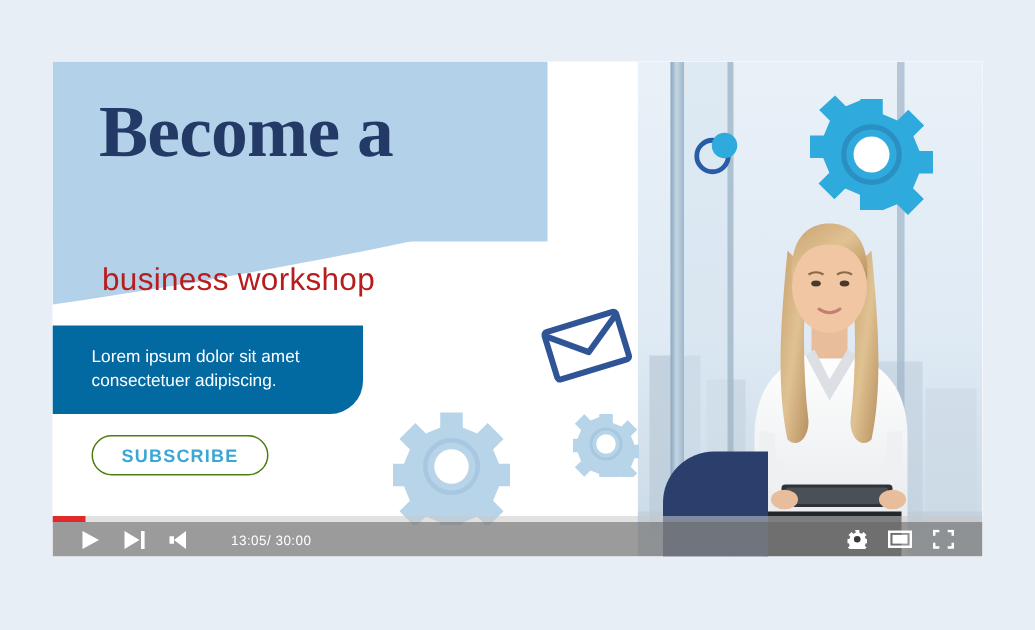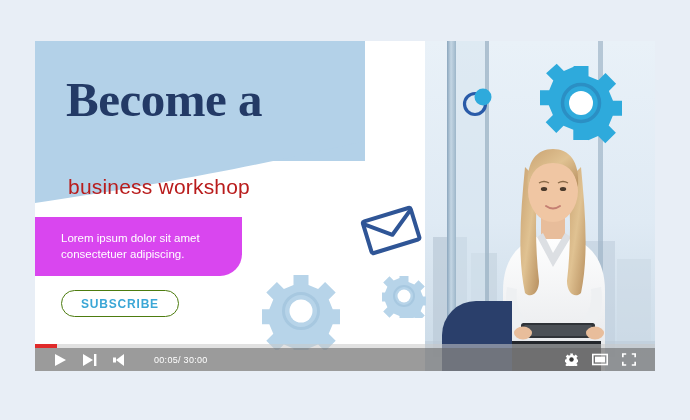--- a/index.html
+++ b/index.html
@@ -61,21 +61,21 @@
     width: 70px;
     height: 70px;
     background: #2a3f6b;
     border-top-left-radius: 34px;
   }
 
   
   .headline {
     position: absolute;
     left: 31px;
-    top: 32px;
+    top: 20px;
     width: 420px;
   }
   .headline .line {
     font-family: "Liberation Serif", serif;
     font-weight: bold;
     font-size: 49px;
     line-height: 53px;
     letter-spacing: -0.5px;
     color: #233a66;
     white-space: nowrap;
@@ -91,21 +91,21 @@
   }
 
   
   .navybox {
     position: absolute;
     left: 0;
     top: 176px;
     width: 207px;
     padding: 13px 18px 14px 26px;
     box-sizing: border-box;
-    background: #d946ef;
+    background: #0369a1;
     border-bottom-right-radius: 22px;
     color: #ffffff;
     font-size: 11.5px;
     line-height: 16px;
   }
   .navybox div { white-space: nowrap; }
 
   
   .subscribe {
     position: absolute;
@@ -348,21 +348,21 @@
       </svg>
     </div>
 
     <div class="ctrl" id="btn-volume">
       <svg width="14" height="14" viewBox="0 0 14 14">
         <path d="M12 1 L4 7 L12 13 Z" fill="#ffffff"></path>
         <rect x="1" y="4.5" width="3" height="5" fill="#ffffff"></rect>
       </svg>
     </div>
 
-    <div id="timecode">00:05/ 30:00</div>
+    <div id="timecode">13:05/ 30:00</div>
 
     <div class="spacer"></div>
 
     <div class="ctrl" id="btn-settings">
       <svg width="13" height="13" viewBox="0 0 13 13">
         <path d="M5.1 0.4 h2.8 v1.7 l1.6 0.7 l1.2-1.2 l2 2 l-1.2 1.2 l0.7 1.6 h1.7 v2.8 h-1.7 l-0.7 1.6 l1.2 1.2 l-2 2 l-1.2-1.2 l-1.6 0.7 v1.7 h-2.8 v-1.7 l-1.6-0.7 l-1.2 1.2 l-2-2 l1.2-1.2 l-0.7-1.6 H-0.5 v-2.8 h1.7 l0.7-1.6 l-1.2-1.2 l2-2 l1.2 1.2 l1.6-0.7 Z" fill="#ffffff"></path>
         <circle cx="6.5" cy="6.5" r="2.2" fill="#3a3a3a"></circle>
       </svg>
     </div>
 

